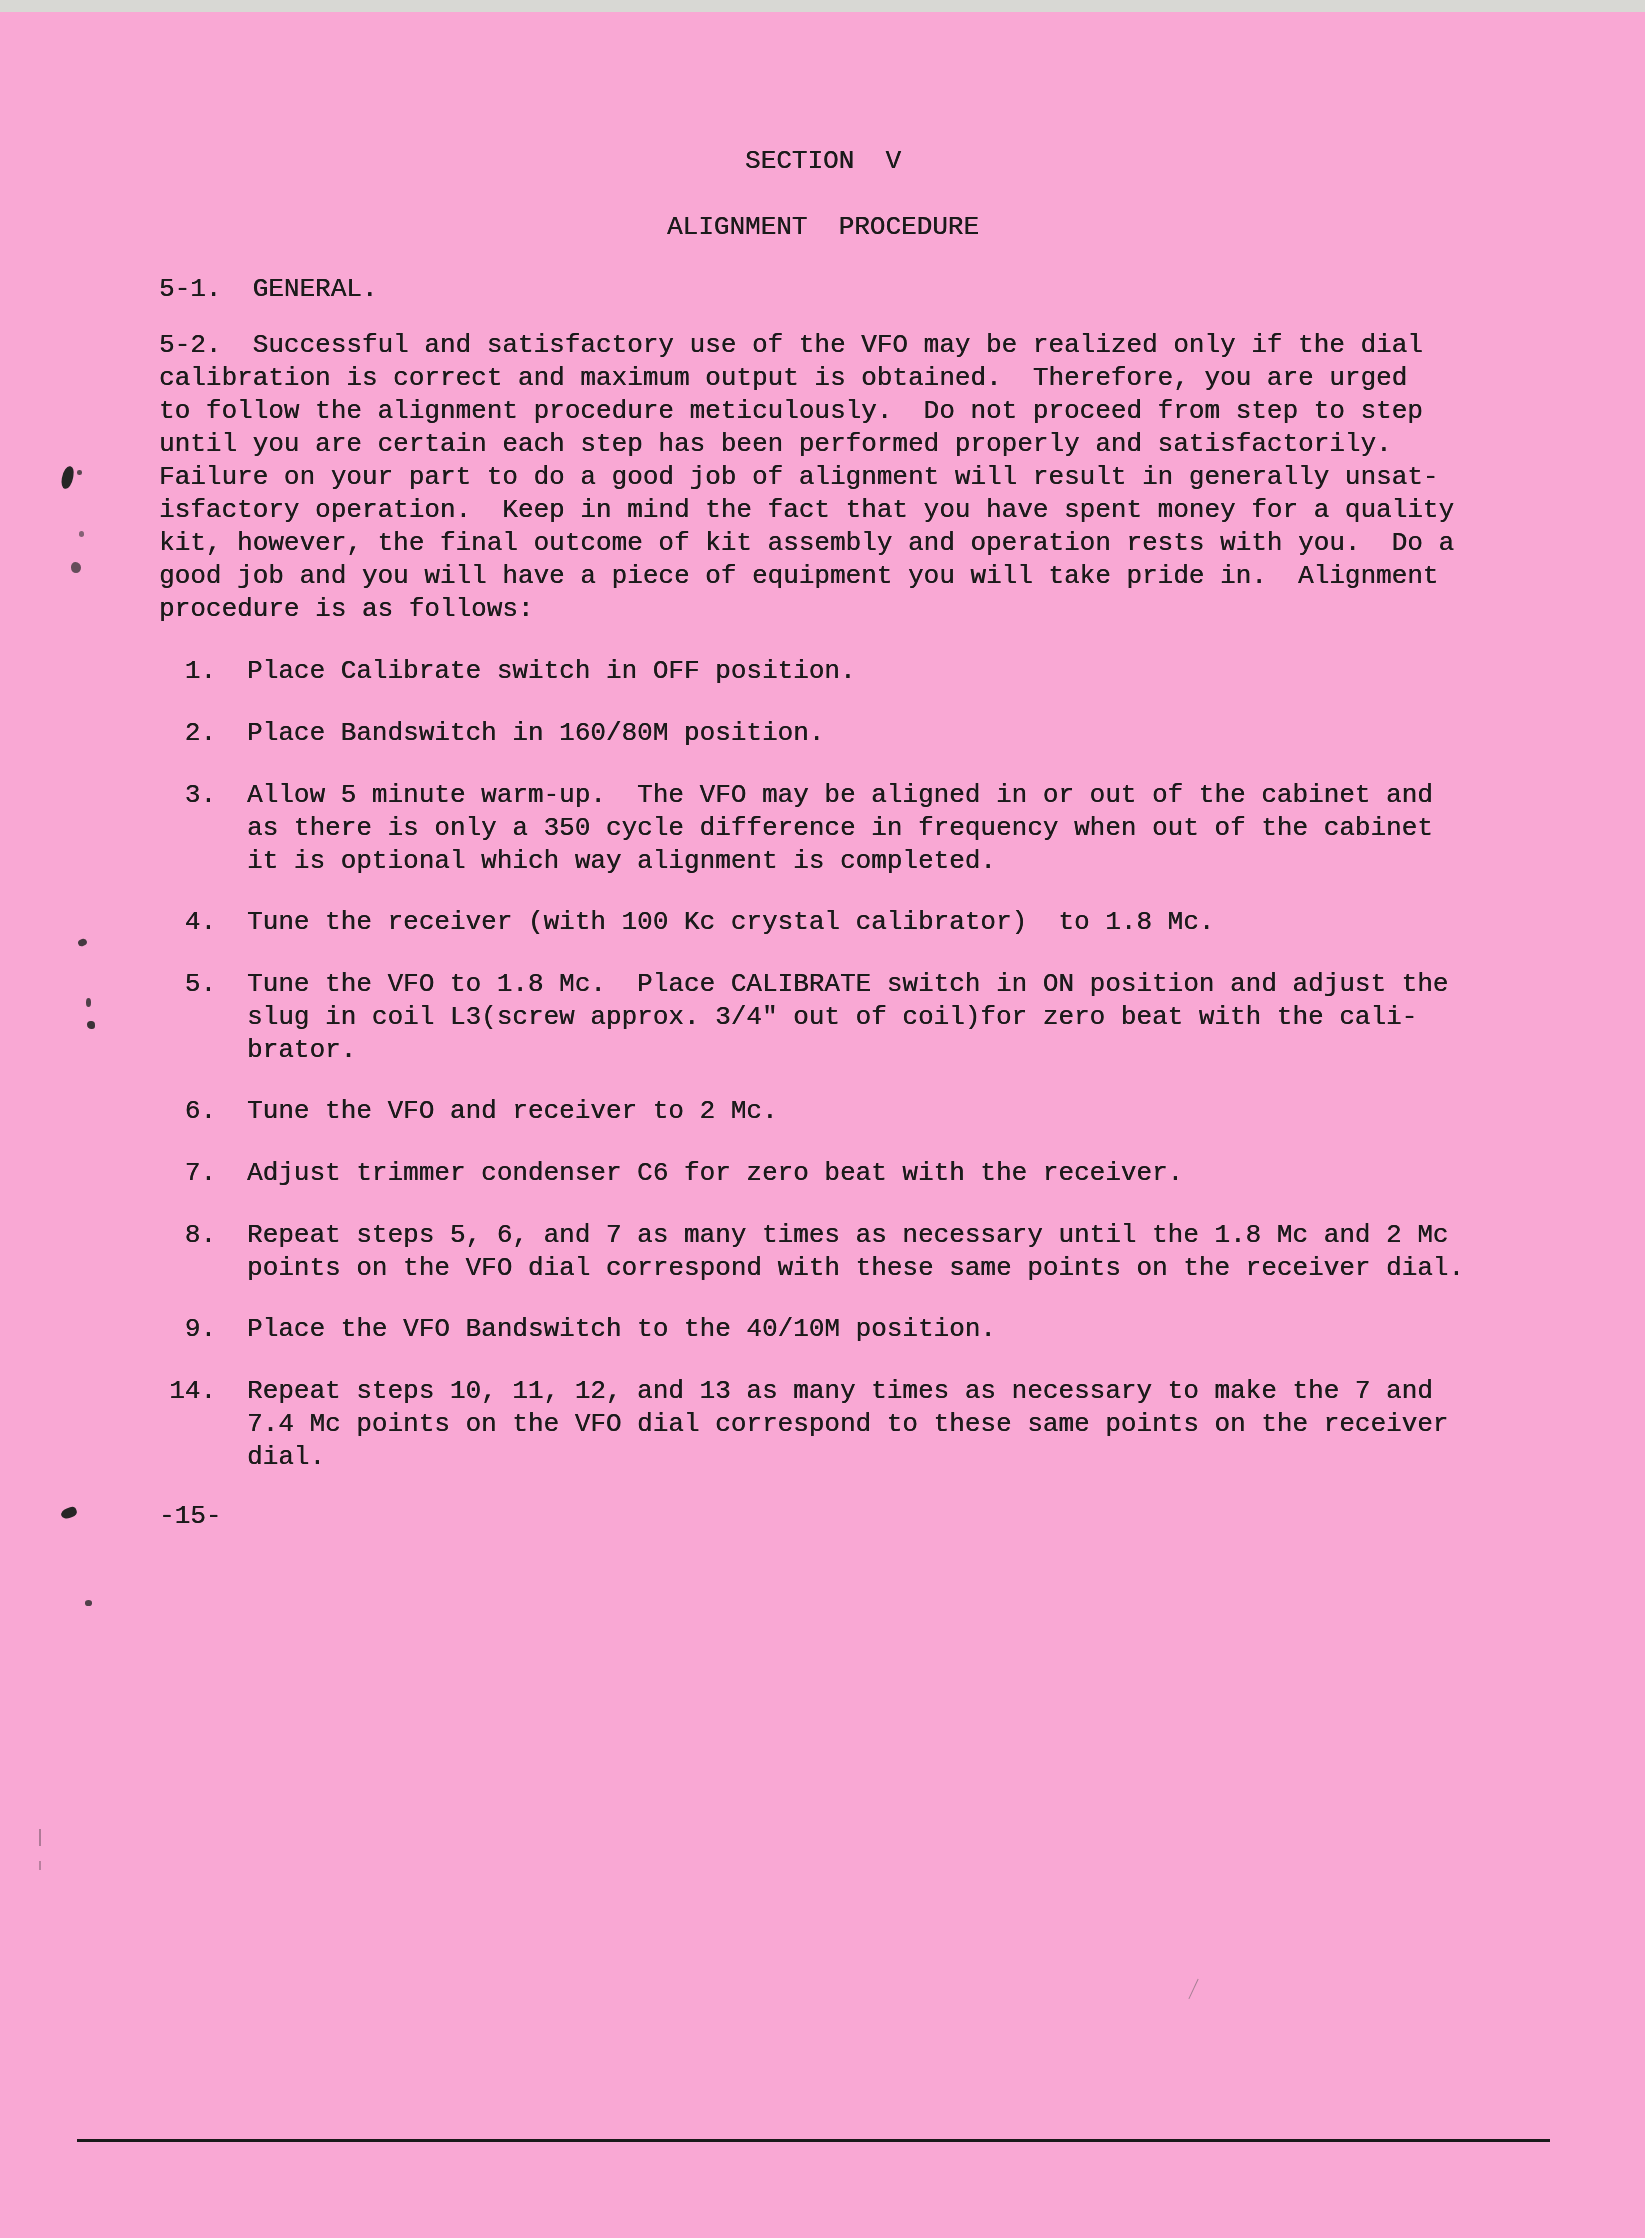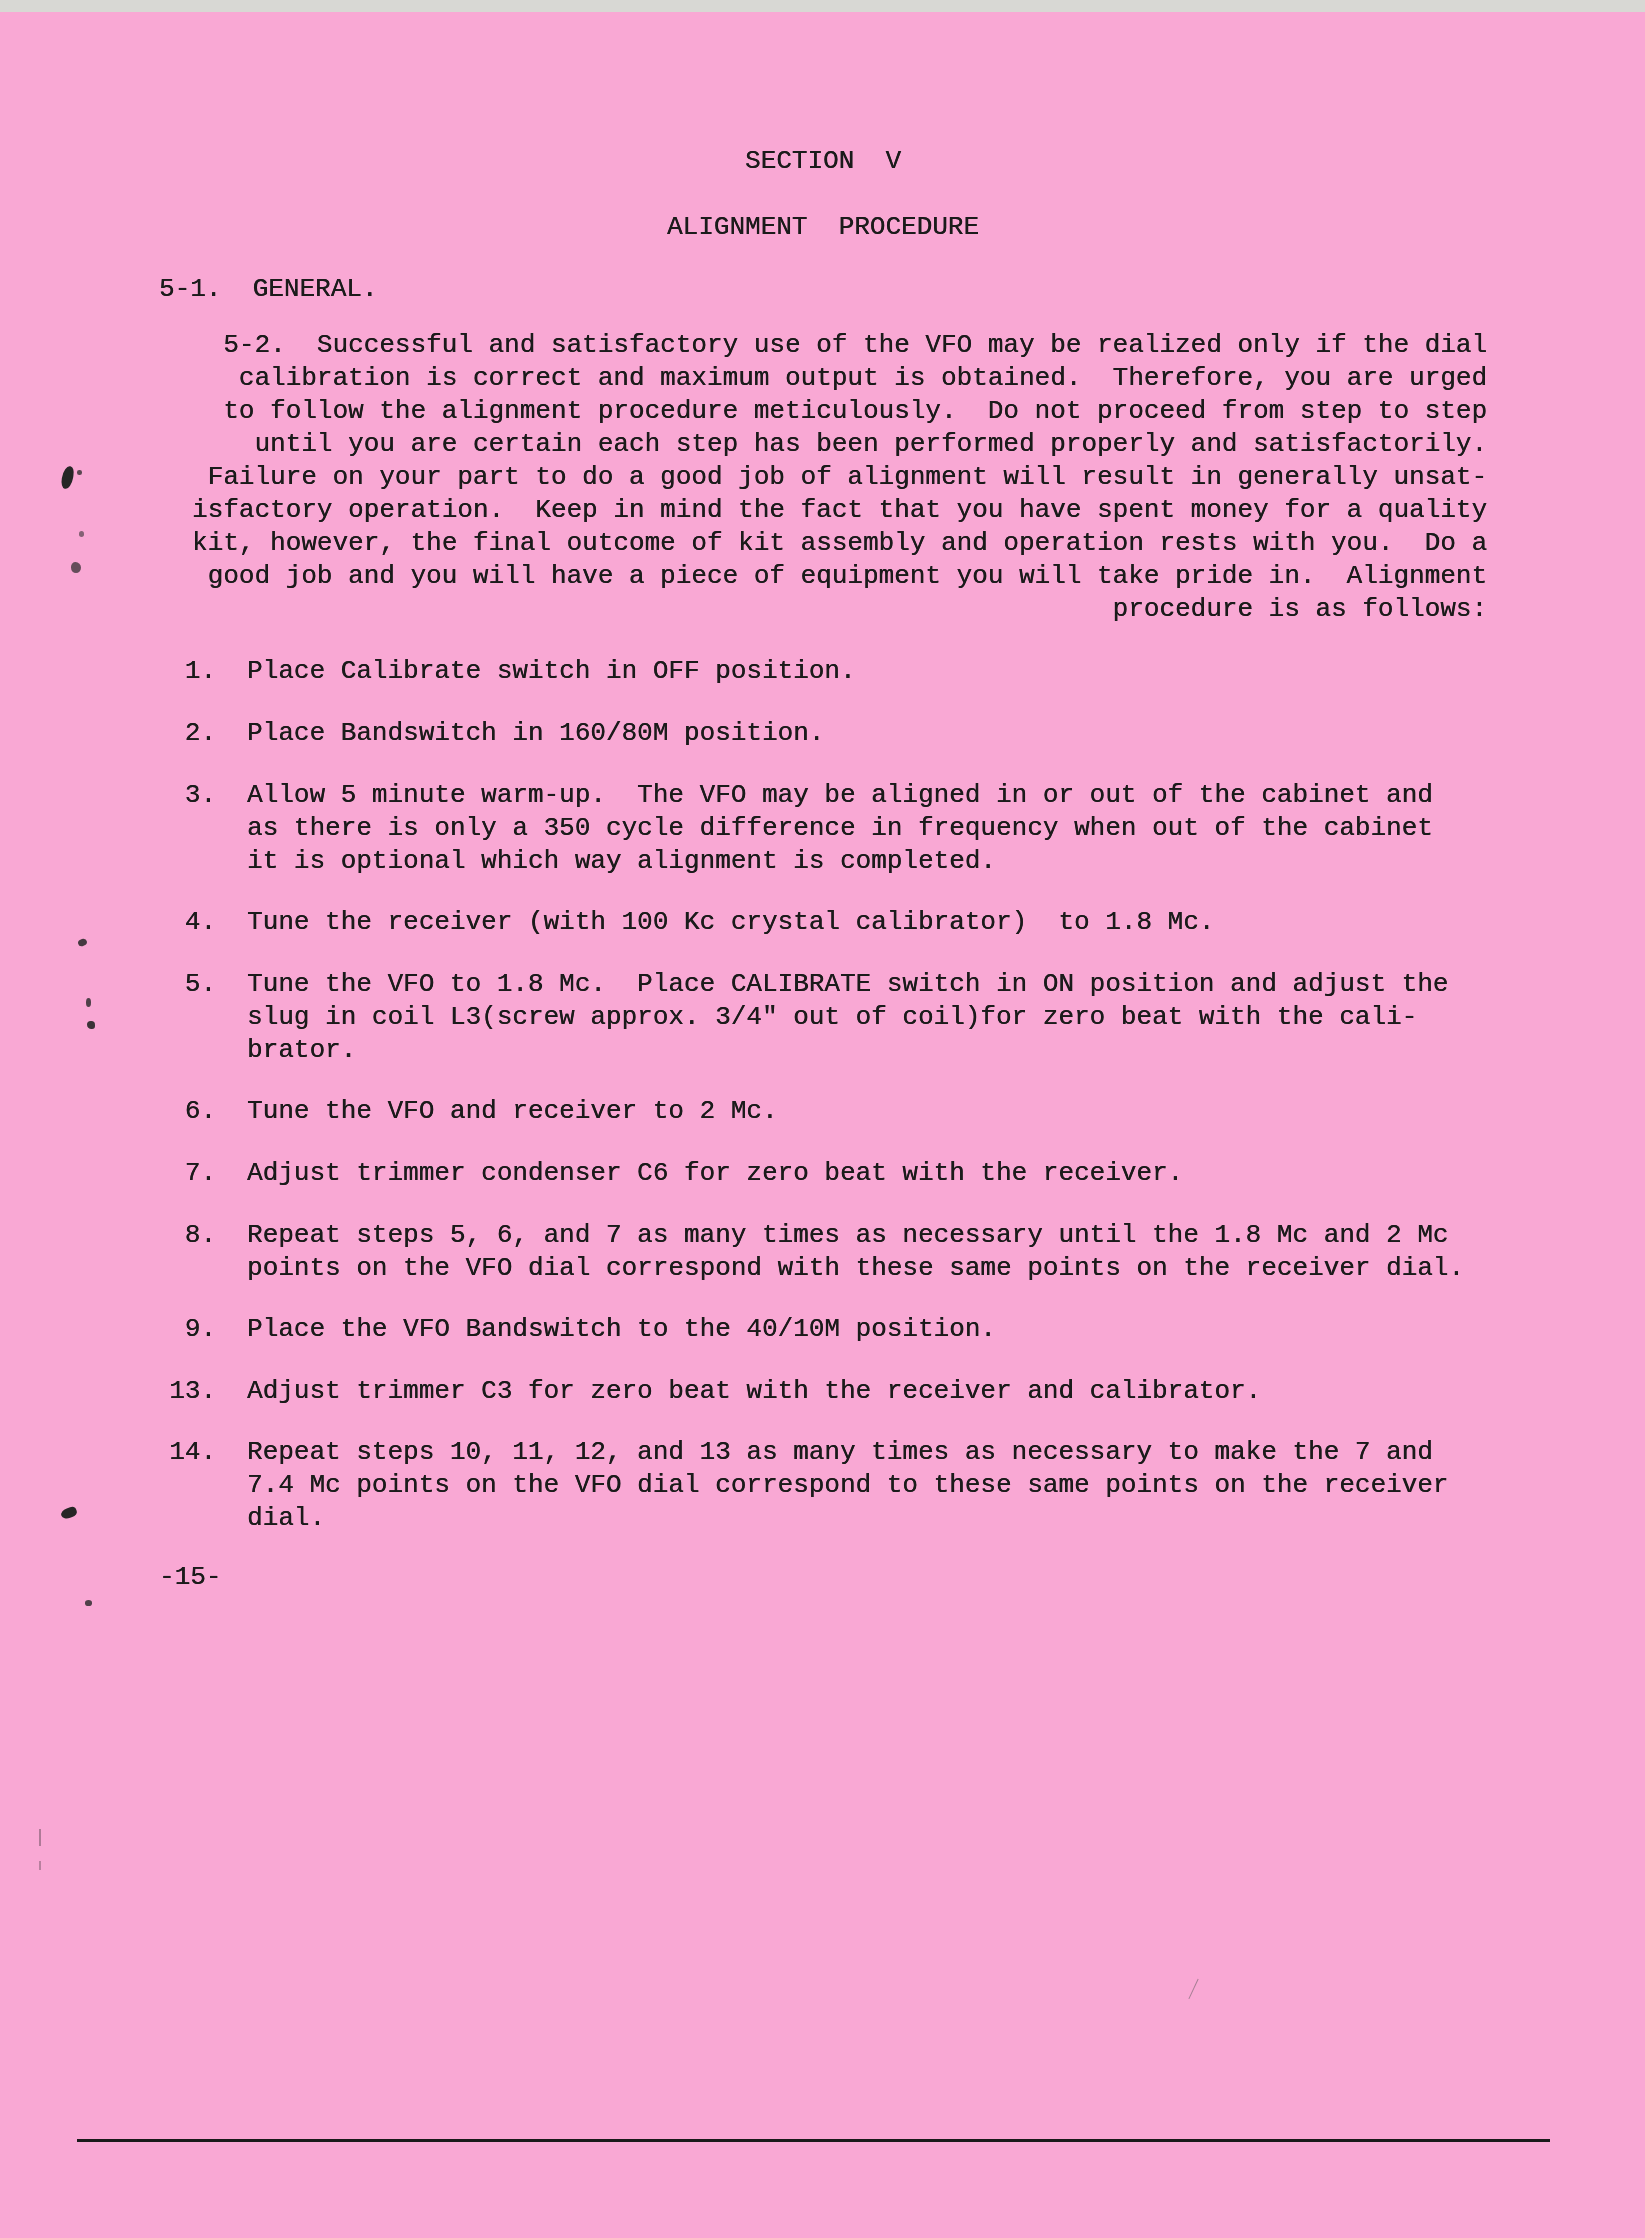--- a/index.html
+++ b/index.html
@@ -15,21 +15,21 @@
     font-family: "Liberation Mono", "DejaVu Sans Mono", monospace;
     font-size: 26px;
     line-height: 33px;
     color: #1b1b1b;
     text-shadow: 0.3px 0 0 currentColor;
   }
   .centered { text-align: center; white-space: pre; }
   .section-title { margin: 0; font-size: 26px; font-weight: normal; }
   .subtitle { margin-top: 33px; }
   .heading { margin-top: 29px; white-space: pre; }
-  .intro { margin-top: 23.4px; white-space: pre; text-align: right; }
+  .intro { margin-top: 23.4px; white-space: pre; }
   .steps { margin-top: 29px; }
   .step { display: flex; margin-top: 28.6px; }
   .step-num { flex: none; width: 57px; text-align: right; white-space: pre; }
   .step-text { flex: 1; padding-left: 31px; white-space: pre; }
   .page-number { margin-top: 26px; text-align: left; white-space: pre; }
   .bottom-rule {
     position: absolute;
     left: 77px;
     top: 2127px;
     width: 1473px;
@@ -115,24 +115,20 @@
     <div class="step">
       <span class="step-num">8.</span>
       <div class="step-text">Repeat steps 5, 6, and 7 as many times as necessary until the 1.8 Mc and 2 Mc
 points on the VFO dial correspond with these same points on the receiver dial.</div>
     </div>
     <div class="step">
       <span class="step-num">9.</span>
       <div class="step-text">Place the VFO Bandswitch to the 40/10M position.</div>
     </div>
     <div class="step">
-      <span class="step-num">13.</span>
-      <div class="step-text">Adjust trimmer C3 for zero beat with the receiver and calibrator.</div>
-    </div>
-    <div class="step">
       <span class="step-num">14.</span>
       <div class="step-text">Repeat steps 10, 11, 12, and 13 as many times as necessary to make the 7 and
 7.4 Mc points on the VFO dial correspond to these same points on the receiver
 dial.</div>
     </div>
   </div>
 
   <div class="page-number">-15-</div>
 
   <div class="bottom-rule"></div>

